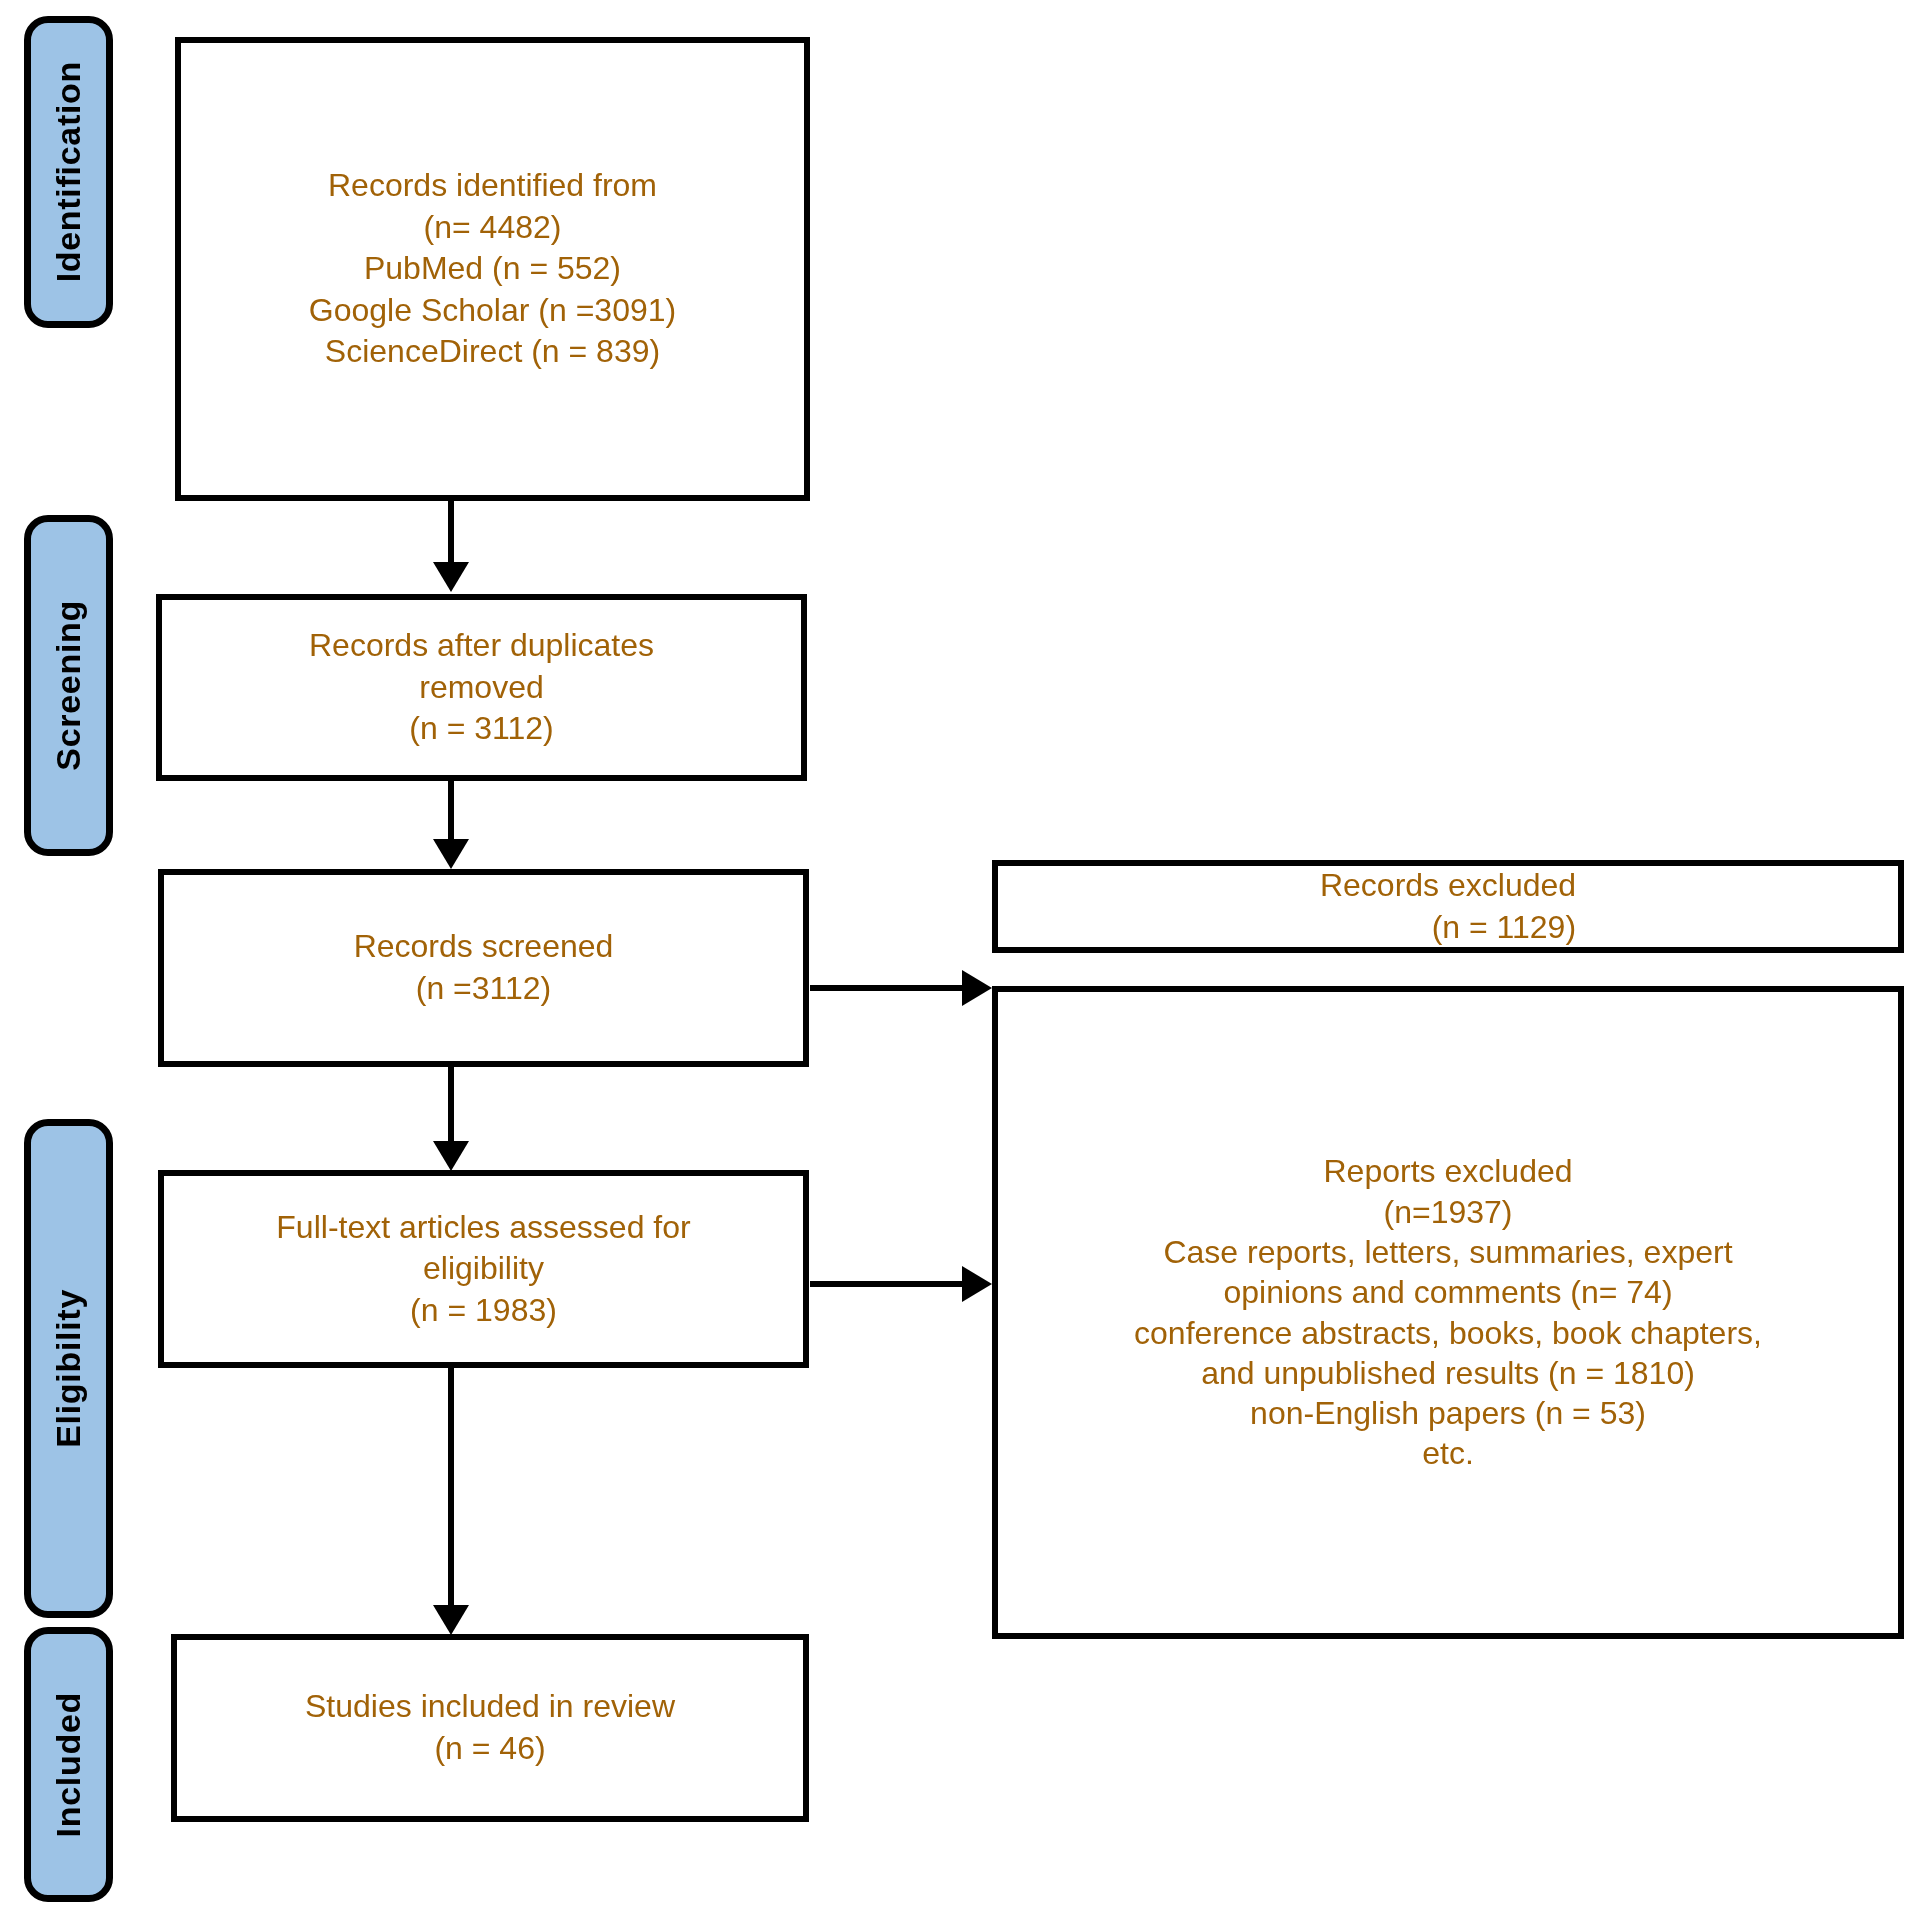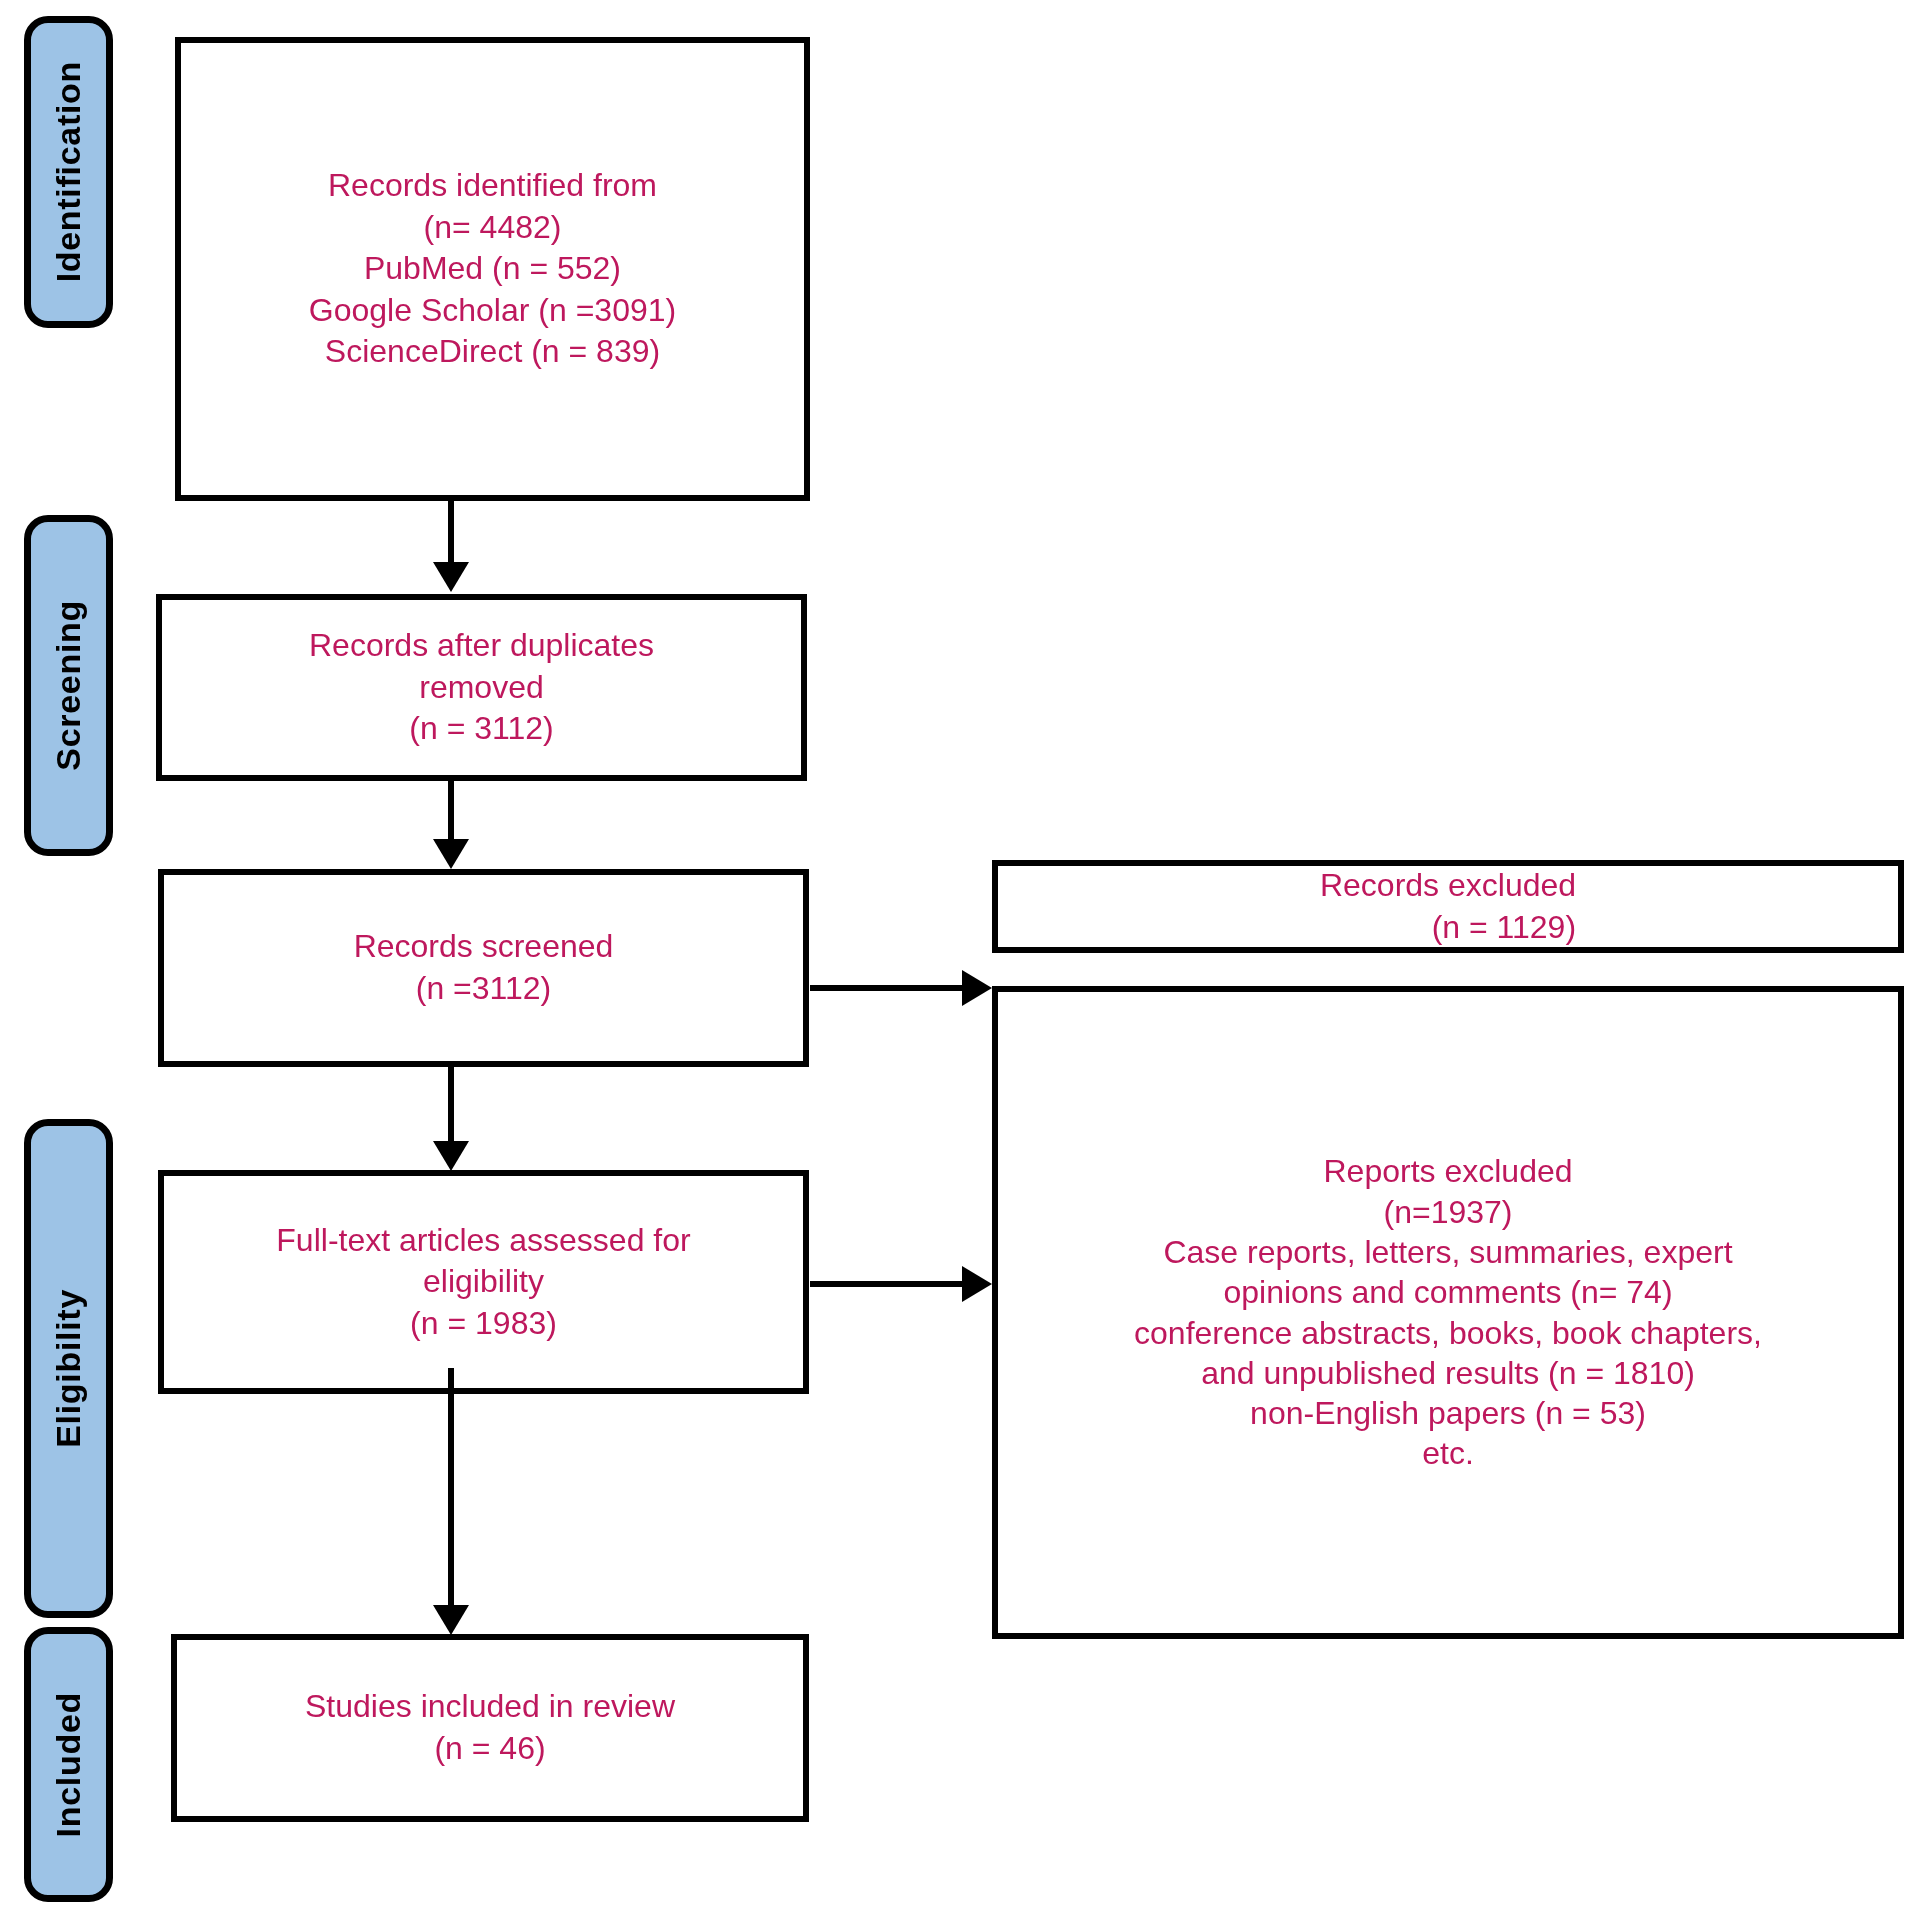--- a/index.html
+++ b/index.html
@@ -48,21 +48,21 @@
     border: 6.4px solid #000000;
     box-sizing: border-box;
     display: flex;
     align-items: center;
     justify-content: center;
     text-align: center;
   }
   .flow-box .box-text {
     font-size: 32px;
     line-height: 1.30;
-    color: #be185d;
+    color: #a16207;
     padding: 0 10px;
     white-space: pre-line;
   }
   .flow-box.dense .box-text {
     line-height: 1.26;
   }
 
   
   .v-line {
     position: absolute;
@@ -141,21 +141,21 @@
   <div class="arrow-right" style="left:962px; top:970px;"></div>
 
   <div class="flow-box" style="left:992px; top:860px; width:912px; height:93px;text-align:right;">
     <div class="box-text">Records excluded
 (n = 1129)</div>
   </div>
 
   <div class="v-line" style="left:448px; top:1067px; width:6.4px; height:82px;"></div>
   <div class="arrow-down" style="left:433px; top:1141px;"></div>
 
-  <div class="flow-box" style="left:158px; top:1170px; width:651px; height:224px;">
+  <div class="flow-box" style="left:158px; top:1170px; width:651px; height:198px;">
     <div class="box-text">Full-text articles assessed for
 eligibility
 (n = 1983)</div>
   </div>
 
   <div class="h-line" style="left:810px; top:1281px; width:158px; height:6.4px;"></div>
   <div class="arrow-right" style="left:962px; top:1266px;"></div>
 
   <div class="flow-box dense" style="left:992px; top:962px; width:912px; height:653px;margin-top:24px;">
     <div class="box-text">Reports excluded

